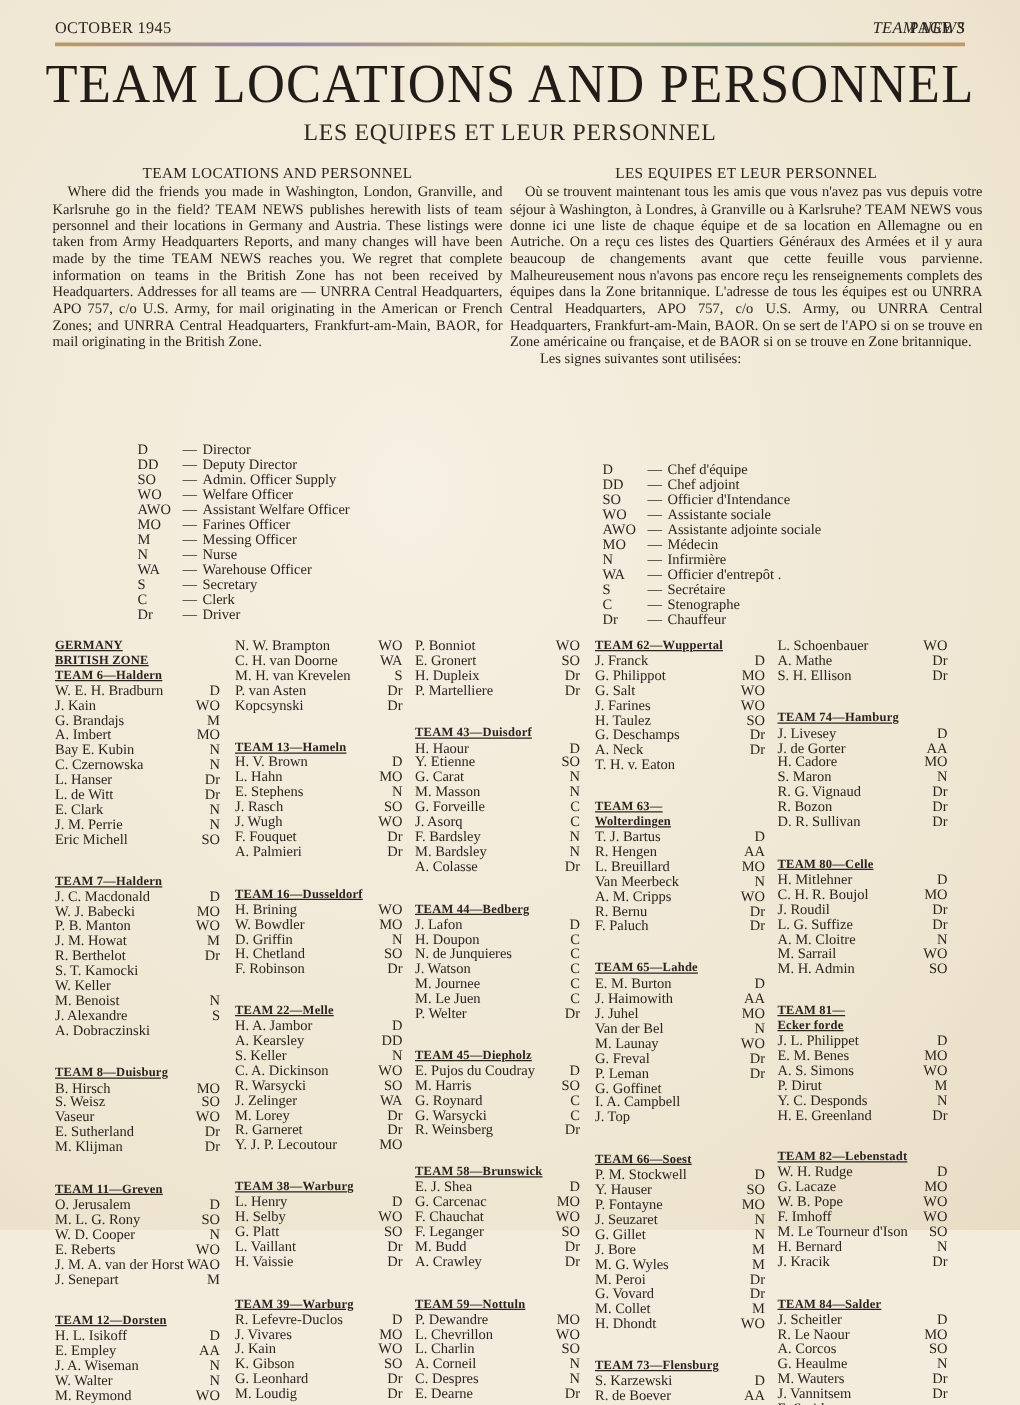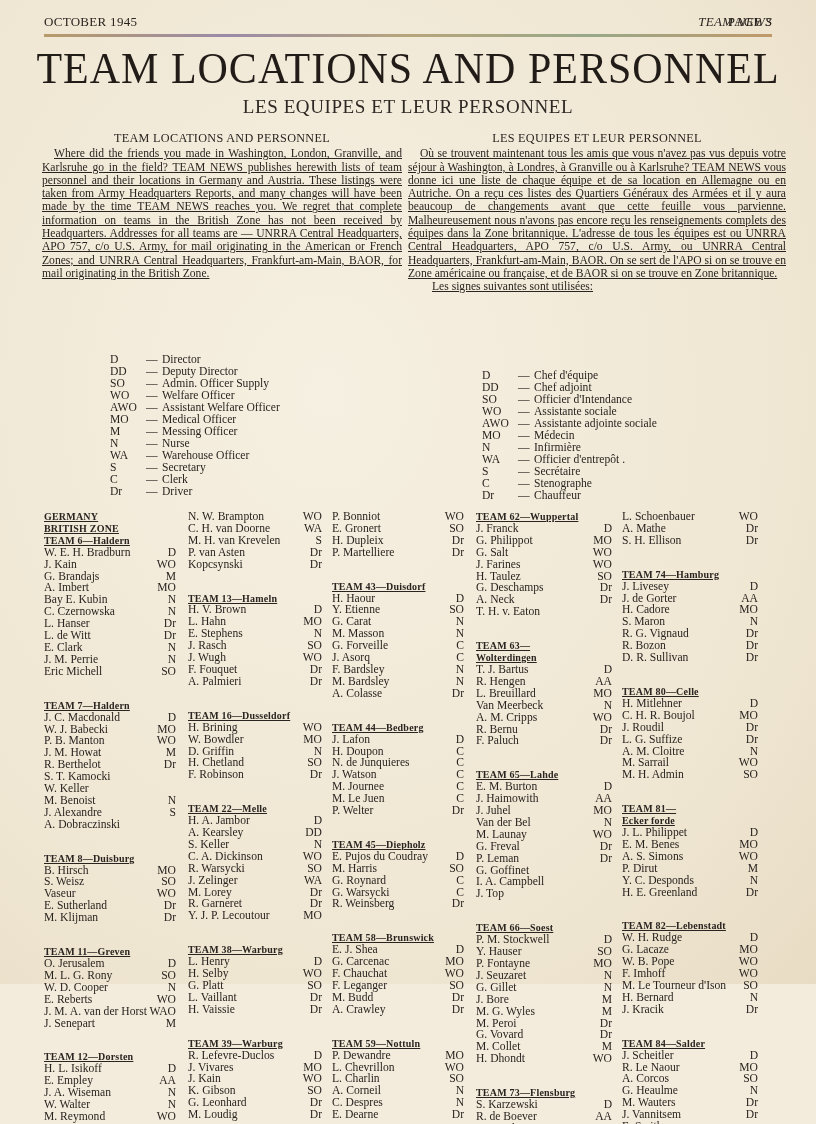--- a/index.html
+++ b/index.html
@@ -37,21 +37,21 @@
   .intro {
     position: absolute; top: 132px; width: 360px;
     font-size: 11.6px; line-height: 13.3px; text-align: justify;
   }
   .intro.en { left: 42px; }
   .intro.fr { left: 408px; width: 378px; }
   .intro h3 {
     margin: 0 0 2px 0; text-align: center; font-weight: normal;
     font-size: 12.2px; letter-spacing: 0.3px;
   }
-  .intro p { margin: 0; text-indent: 12px; text-decoration: underline; }
+  .intro p { margin: 0; text-indent: 12px; }
   .intro .lead { margin: 0; padding-left: 12px; }
   .legend { position: absolute; font-size: 11.6px; line-height: 12px; }
   .legend.en { left: 110px; top: 354px; }
   .legend.fr { left: 482px; top: 370px; }
   .legend .row { display: flex; white-space: nowrap; }
   .legend .code { width: 36px; }
   .legend .dash { width: 16px; }
   .cols {
     position: absolute; top: 511px; left: 44px; width: 730px; height: 600px;
   }
@@ -121,21 +121,21 @@
         <span class="meaning">Welfare Officer</span>
       </div>
       <div class="row">
         <span class="code">AWO</span>
         <span class="dash">—</span>
         <span class="meaning">Assistant Welfare Officer</span>
       </div>
       <div class="row">
         <span class="code">MO</span>
         <span class="dash">—</span>
-        <span class="meaning">Medical Officer</span>
+        <span class="meaning">Farines Officer</span>
       </div>
       <div class="row">
         <span class="code">M</span>
         <span class="dash">—</span>
         <span class="meaning">Messing Officer</span>
       </div>
       <div class="row">
         <span class="code">N</span>
         <span class="dash">—</span>
         <span class="meaning">Nurse</span>

